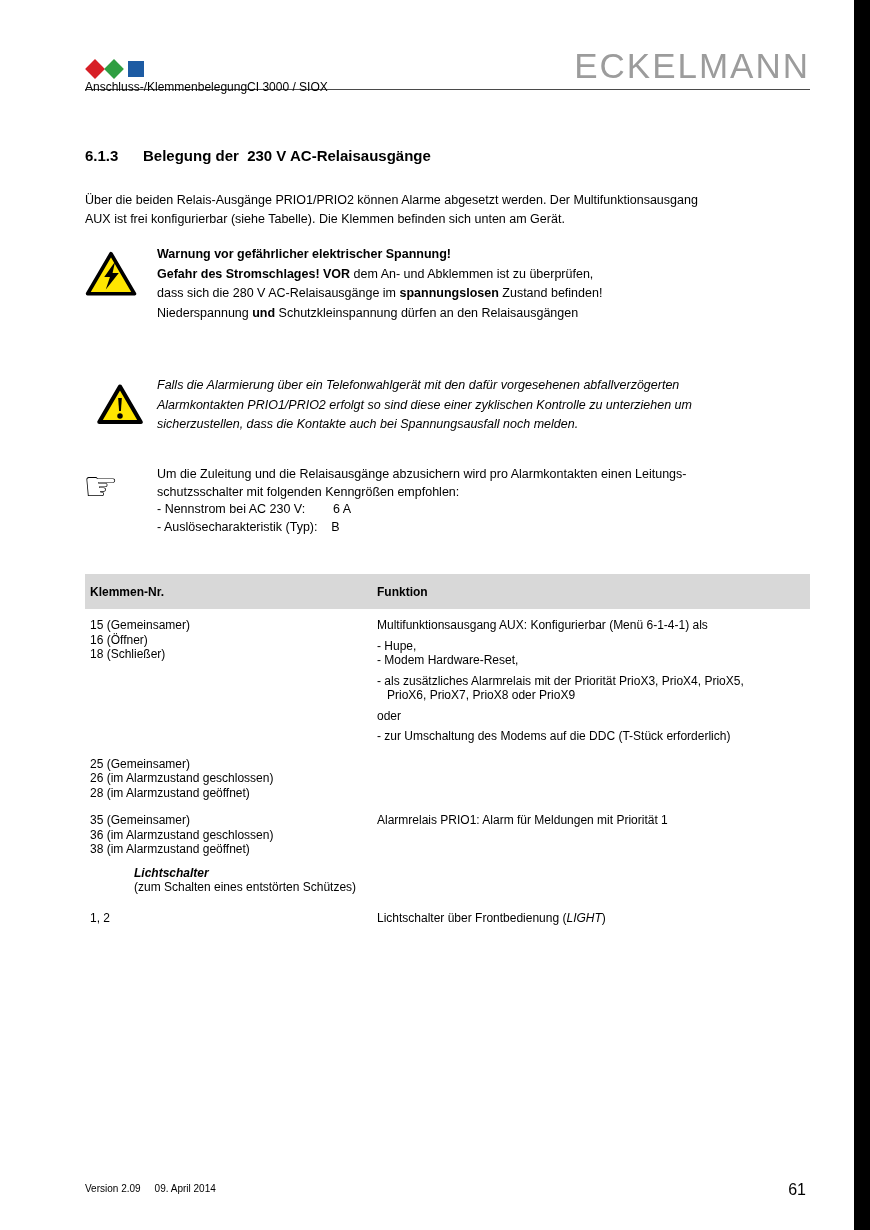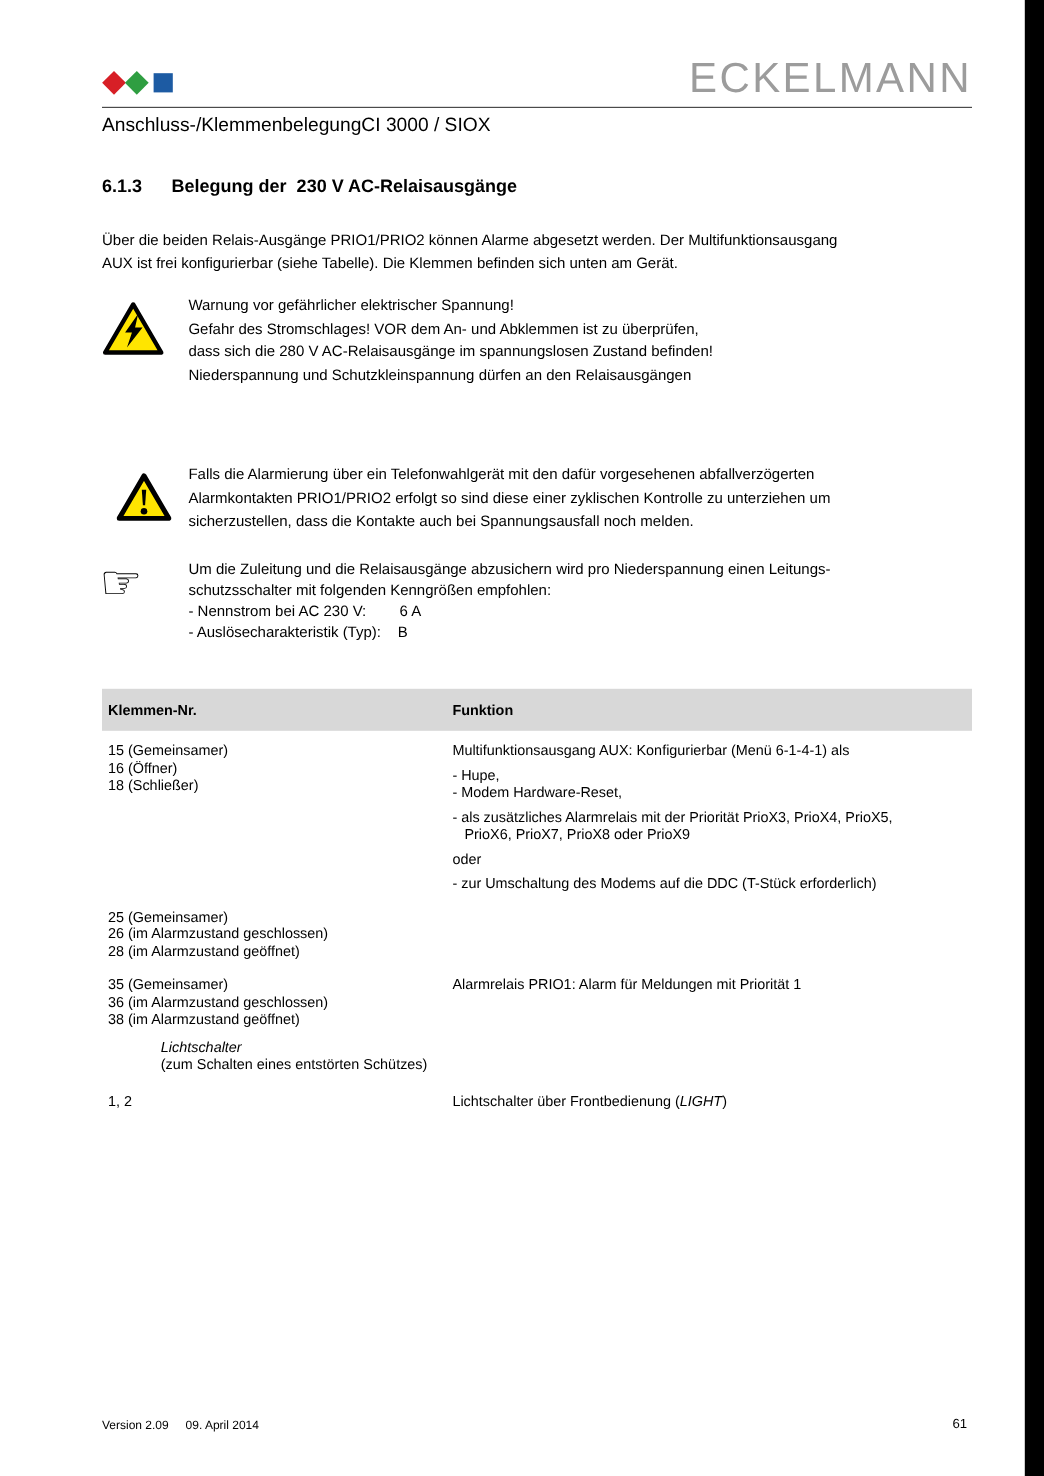--- a/index.html
+++ b/index.html
@@ -5,50 +5,50 @@
   html,body{margin:0;padding:0;background:#e8e8e8;}
   .page{
     position:relative;
     width:870px;height:1230px;
     background:#ffffff;
     font-family:"Liberation Sans", sans-serif;
     color:#000;
     overflow:hidden;
     margin:0 auto;
   }
-  .b{font-weight:400;}
+  .b{font-weight:700;}
   .i{font-style:italic;}
   .rich .line{white-space:pre-wrap;}
   .edge-bar{position:absolute;top:0;right:0;width:16px;height:1230px;background:#000;}
 
   
   .logo{position:absolute;left:85px;top:56px;width:70px;height:28px;}
   .logo-shape{position:absolute;display:block;}
   .logo-red{left:3px;top:6px;width:14px;height:14px;background:#d71f26;transform:rotate(45deg);}
   .logo-green{left:22px;top:6px;width:14px;height:14px;background:#2f9e41;transform:rotate(45deg);}
   .logo-blue{left:43px;top:5px;width:16px;height:16px;background:#1d5ba3;}
   .brand{
     position:absolute;top:46px;right:60px;
     font-size:35px;letter-spacing:2px;color:#9c9c9c;font-weight:400;
   }
   .header-rule{position:absolute;left:85px;top:89px;width:725px;border-top:1px solid #4a4a4a;}
-  .doc-subtitle{position:absolute;left:85px;top:96px;font-size:16px;}
+  .doc-subtitle{position:absolute;left:85px;top:80px;font-size:12px;}
 
   
   .section-title{position:absolute;left:85px;top:147px;margin:0;font-size:15px;font-weight:700;}
   .sec-num{display:inline-block;width:58px;}
   .sec-title{white-space:pre-wrap;}
 
   
   .intro{position:absolute;left:85px;top:191px;width:740px;font-size:12.5px;line-height:19px;}
 
   
   .notice{position:absolute;left:85px;width:740px;}
   .notice-electric{top:245px;}
-  .notice-general{top:386px;}
+  .notice-general{top:376px;font-style:italic;}
   .notice-hand{top:466px;}
   .notice-icon{position:absolute;left:0;top:6px;}
   .notice-general .notice-icon{left:12px;top:8px;}
   .notice-text{margin-left:72px;font-size:12.5px;line-height:19.5px;}
   .notice-hand .notice-text{line-height:17.5px;}
   .hand-glyph{
     position:absolute;left:-2px;top:-6px;
     font-family:"DejaVu Sans", sans-serif;
     font-size:40px;line-height:40px;color:#000;
   }
@@ -63,21 +63,21 @@
   .t-row.first{margin-top:9px;}
   .t-row.tight{margin-top:9px;margin-left:44px;}
   .t-row.loose{margin-top:16px;align-items:center;}
   .t-c1{flex:none;width:292px;padding-left:5px;box-sizing:border-box;}
   .t-c2{flex:1;padding-right:4px;}
   .t-c2 .gap, .t-c1 .gap{height:6px;min-height:0;}
 
   
   .footer-left{position:absolute;left:85px;top:1183px;font-size:10px;}
   .footer-left .date{margin-left:14px;}
-  .footer-page{position:absolute;right:64px;top:1181px;font-size:11px;text-align:right;}
+  .footer-page{position:absolute;right:64px;top:1181px;font-size:16px;text-align:right;}
 </style>
 </head>
 <body>
 
 <div class="page">
 
   <div class="edge-bar"></div>
 
   <div class="logo">
     <span class="logo-shape logo-red"></span>
@@ -125,21 +125,21 @@
         <div class="line"><span>Alarmkontakten PRIO1/PRIO2 erfolgt so sind diese einer zyklischen Kontrolle zu unterziehen um</span></div>
         <div class="line"><span>sicherzustellen, dass die Kontakte auch bei Spannungsausfall noch melden.</span></div>
       </div>
   </div>
 
   <div class="notice notice-hand">
     <div class="notice-icon hand">
       <span class="hand-glyph">☞</span>
     </div>
     <div class="notice-text rich">
-        <div class="line"><span>Um die Zuleitung und die Relaisausgänge abzusichern wird pro Niederspannung einen Leitungs-</span></div>
+        <div class="line"><span>Um die Zuleitung und die Relaisausgänge abzusichern wird pro Alarmkontakten einen Leitungs-</span></div>
         <div class="line"><span>schutzsschalter mit folgenden Kenngrößen empfohlen:</span></div>
         <div class="line"><span>- Nennstrom bei AC 230 V:        6 A</span></div>
         <div class="line"><span>- Auslösecharakteristik (Typ):    B</span></div>
       </div>
   </div>
 
   <div class="table">
     <div class="t-head">
       <div class="t-c1">Klemmen-Nr.</div>
       <div class="t-c2">Funktion</div>

